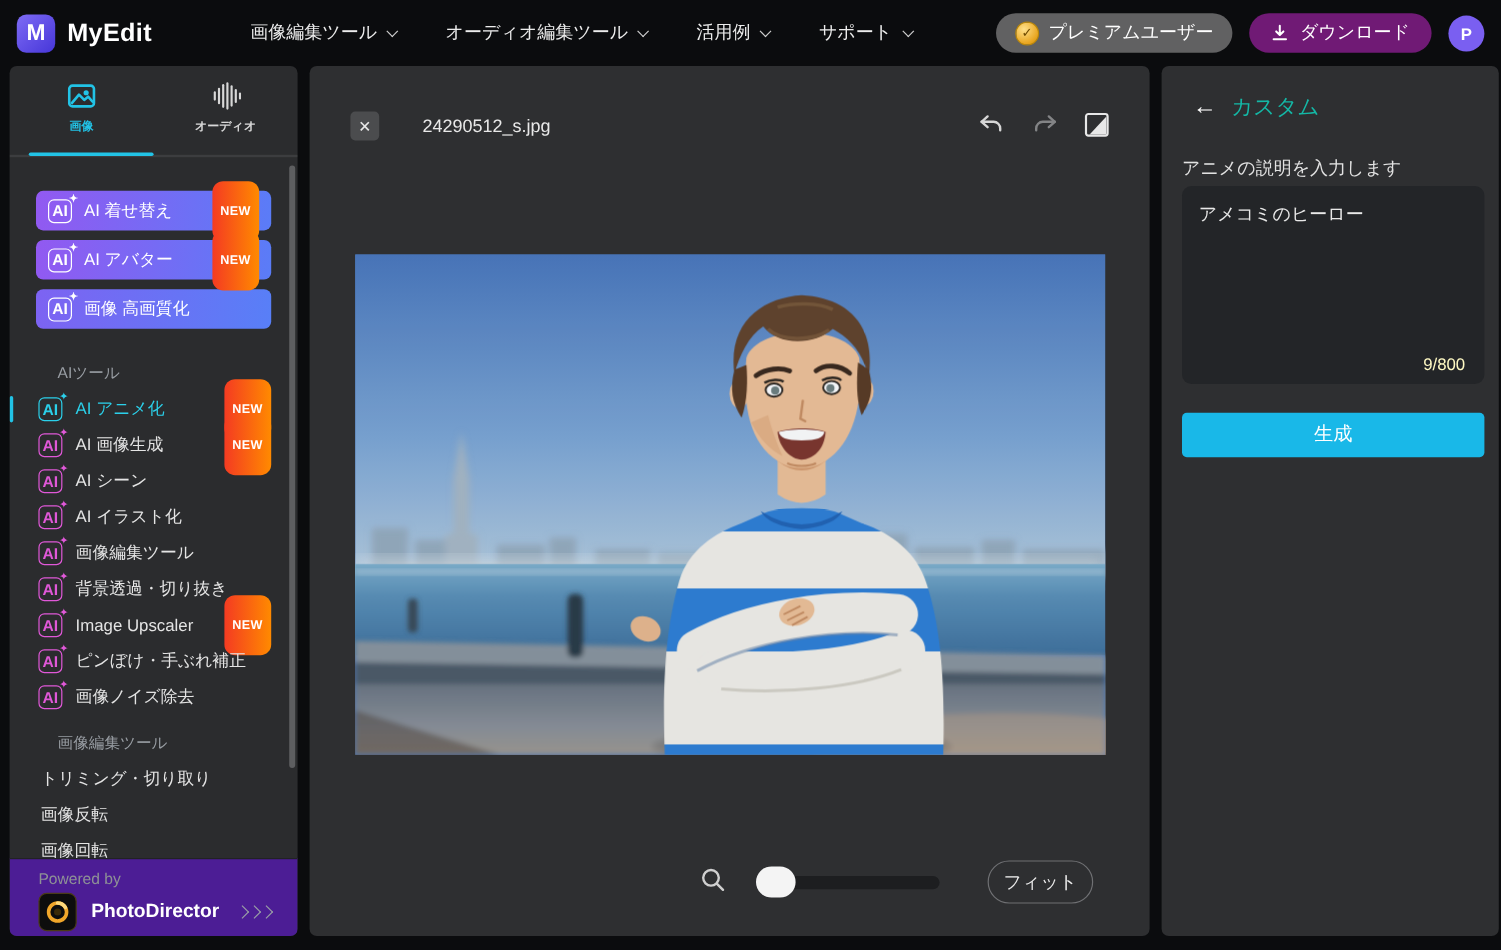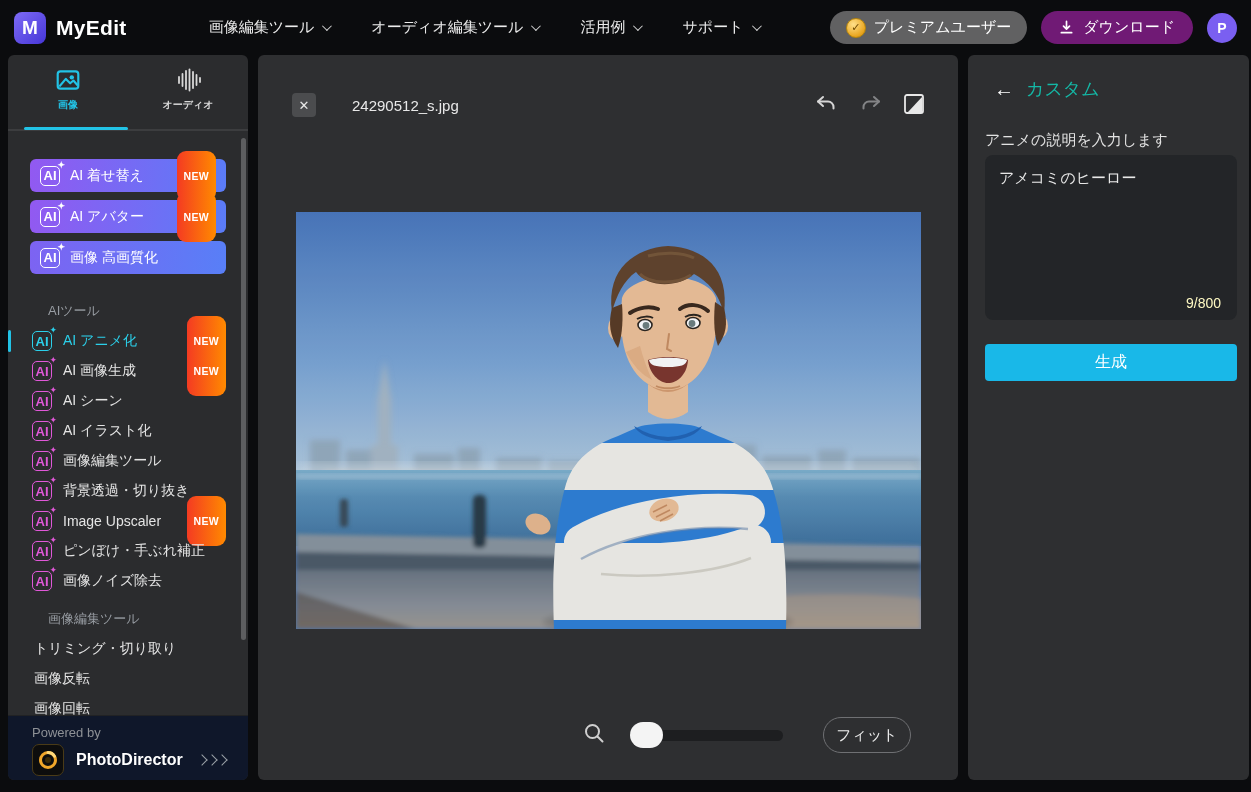--- a/index.html
+++ b/index.html
@@ -60,21 +60,21 @@
   .sec-label.second { margin-top:14px; }
   .s-item { height:30px; display:flex; align-items:center; padding:0 22px 0 24px; font-size:14px;
     color:#e4e4e4; cursor:pointer; position:relative; }
   .s-item .ai-ic { color:#e058d8; margin-right:11px; }
   .s-item.active { color:#2bd0ea; }
   .s-item.active .ai-ic { color:#2bd0ea; }
   .s-item.active::before { content:""; position:absolute; left:0; top:4px; width:3px; height:22px;
     background:#22c3e6; border-radius:2px; }
   .s-item.plain { padding-left:26px; }
   .scrollbar { position:absolute; right:2px; top:83px; width:5px; height:502px; background:#5d5e60; border-radius:3px; }
-  .side-footer { position:absolute; left:0; right:0; bottom:0; height:65px; background:#0f172a;
+  .side-footer { position:absolute; left:0; right:0; bottom:0; height:65px; background:#4c1d95;
     border-top:1px solid #212224; padding:9px 22px 0 24px; }
   .powered { font-size:13px; color:#8e9196; }
   .pd-row { display:flex; align-items:center; margin-top:4px; }
   .pd-logo { width:32px; height:32px; border-radius:7px; background:#0d0d0d; border:1px solid #4a3b17;
     display:flex; align-items:center; justify-content:center; }
   .pd-name { font-size:16px; font-weight:700; color:#fff; margin-left:12px; }
   .pd-arrows { margin-left:auto; display:flex; gap:2px; }
   .chev-r { width:8px; height:8px; border-top:1.8px solid #9aa0a6; border-right:1.8px solid #9aa0a6;
     transform:rotate(45deg); display:inline-block; }
   

